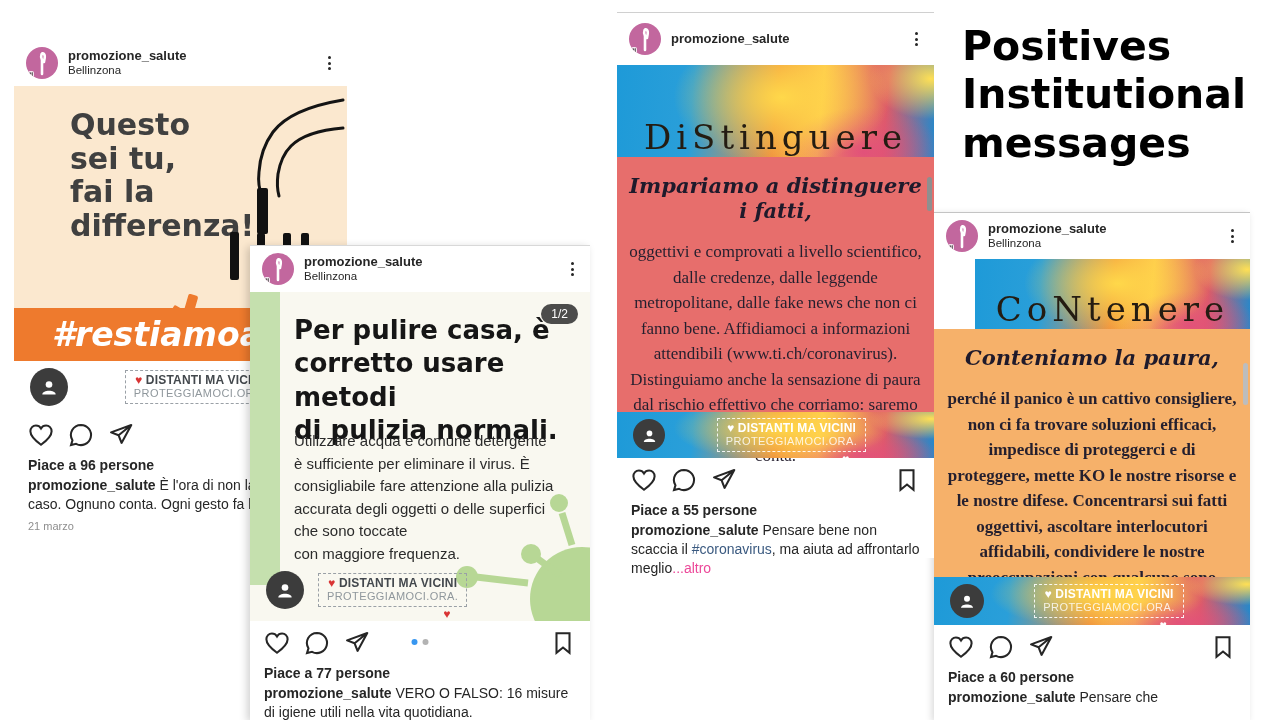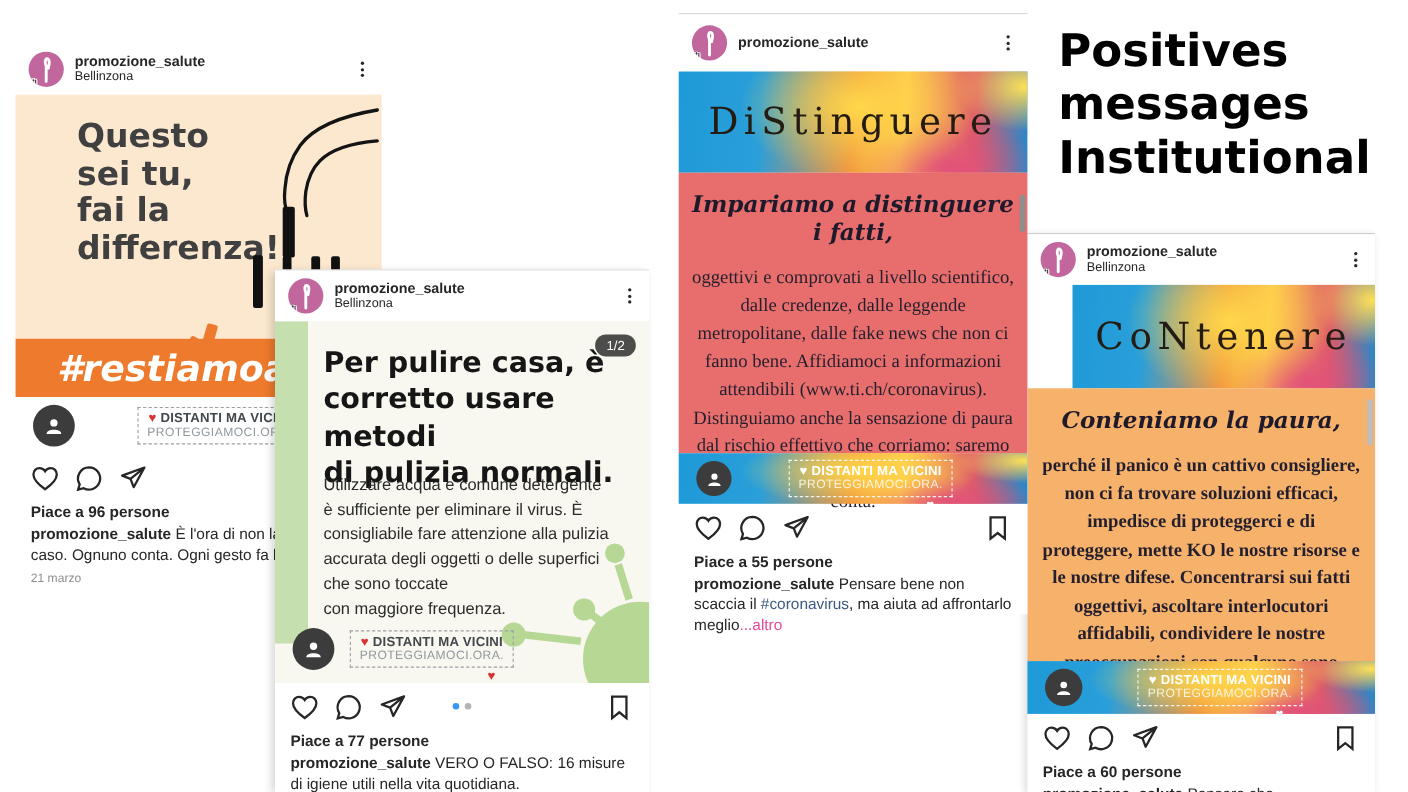--- a/index.html
+++ b/index.html
@@ -84,33 +84,33 @@
            font-size:12px; padding:3px 10px; border-radius:12px; }
   .art2 .stamprow { position:absolute; left:0; bottom:10px; width:100%; }
   .art2 .stamprow .center { text-align:left; padding-left:14px; }
 
   
   .rainbow { background:
       radial-gradient(ellipse 55% 120% at 52% 35%, #ffd84a 0%, rgba(255,216,74,0) 62%),
       radial-gradient(ellipse 45% 90% at 78% 95%, #e2517a 0%, rgba(226,81,122,0) 55%),
       radial-gradient(ellipse 35% 80% at 99% 15%, #ffdf55 0%, rgba(255,223,85,0) 55%),
       linear-gradient(95deg, #1e9ad8 0%, #2a9fd9 24%, #ef8f3e 50%, #ffc94d 64%, #dd5b68 84%, #2289cc 100%); }
-  .artTitle { display:flex; align-items:center; justify-content:center; }
+  .artTitle { display:flex; align-items:flex-end; justify-content:center; }
   .artTitle span { font-family:"DejaVu Serif",serif; font-size:34px; letter-spacing:5px; color:#241c12; }
   .panel { text-align:center; padding:16px 12px 0; }
   .panel .lead { font-family:"DejaVu Serif",serif; font-style:italic; font-weight:bold;
                  font-size:21px; color:#1f1a2b; margin-bottom:16px;text-align:center; }
   .panel .body { font-family:"Liberation Serif",serif; font-size:17px; line-height:1.5;
                  color:#241f2e; }
   .p3panel { height:255px; background:#e76e6c; }
   .p4panel { height:248px; background:#f6b16a; }
   .bandrow { position:relative; }
   .c3 .bandrow { height:46px; } .c4 .bandrow { height:48px; }
   .bandrow .stamprow { position:absolute; inset:0; }
-  .c3 .artTitle { height:92px; } .c4 .artTitle { height:94px;margin-left:41px; }
+  .c3 .artTitle { height:92px; } .c4 .artTitle { height:70px;margin-left:41px; }
 
   .sb { position:absolute; width:5px; border-radius:3px; background:#8f8f8f; z-index:5; }
   .sb3 { right:2px; top:164px; height:34px; }
   .sb4 { right:2px; top:150px; height:42px; background:#bdbdbd; }
 
   
   .heading { position:absolute; left:962px; top:22px; z-index:1;
              font-family:"DejaVu Sans",sans-serif; font-weight:800;
              font-size:41px; line-height:1.18; color:#000; letter-spacing:0; }
 
@@ -410,15 +410,15 @@
   </div>
   <div class="likes">Piace a 60 persone</div>
   <div class="caption">
     <span class="u">promozione_salute</span>
     <span>Pensare che</span>
   </div>
 </div>
 
 <div class="heading">
   <div>Positives</div>
+  <div>Institutional</div>
   <div>messages</div>
-  <div>Institutional</div>
 </div>
 
 </body></html>

